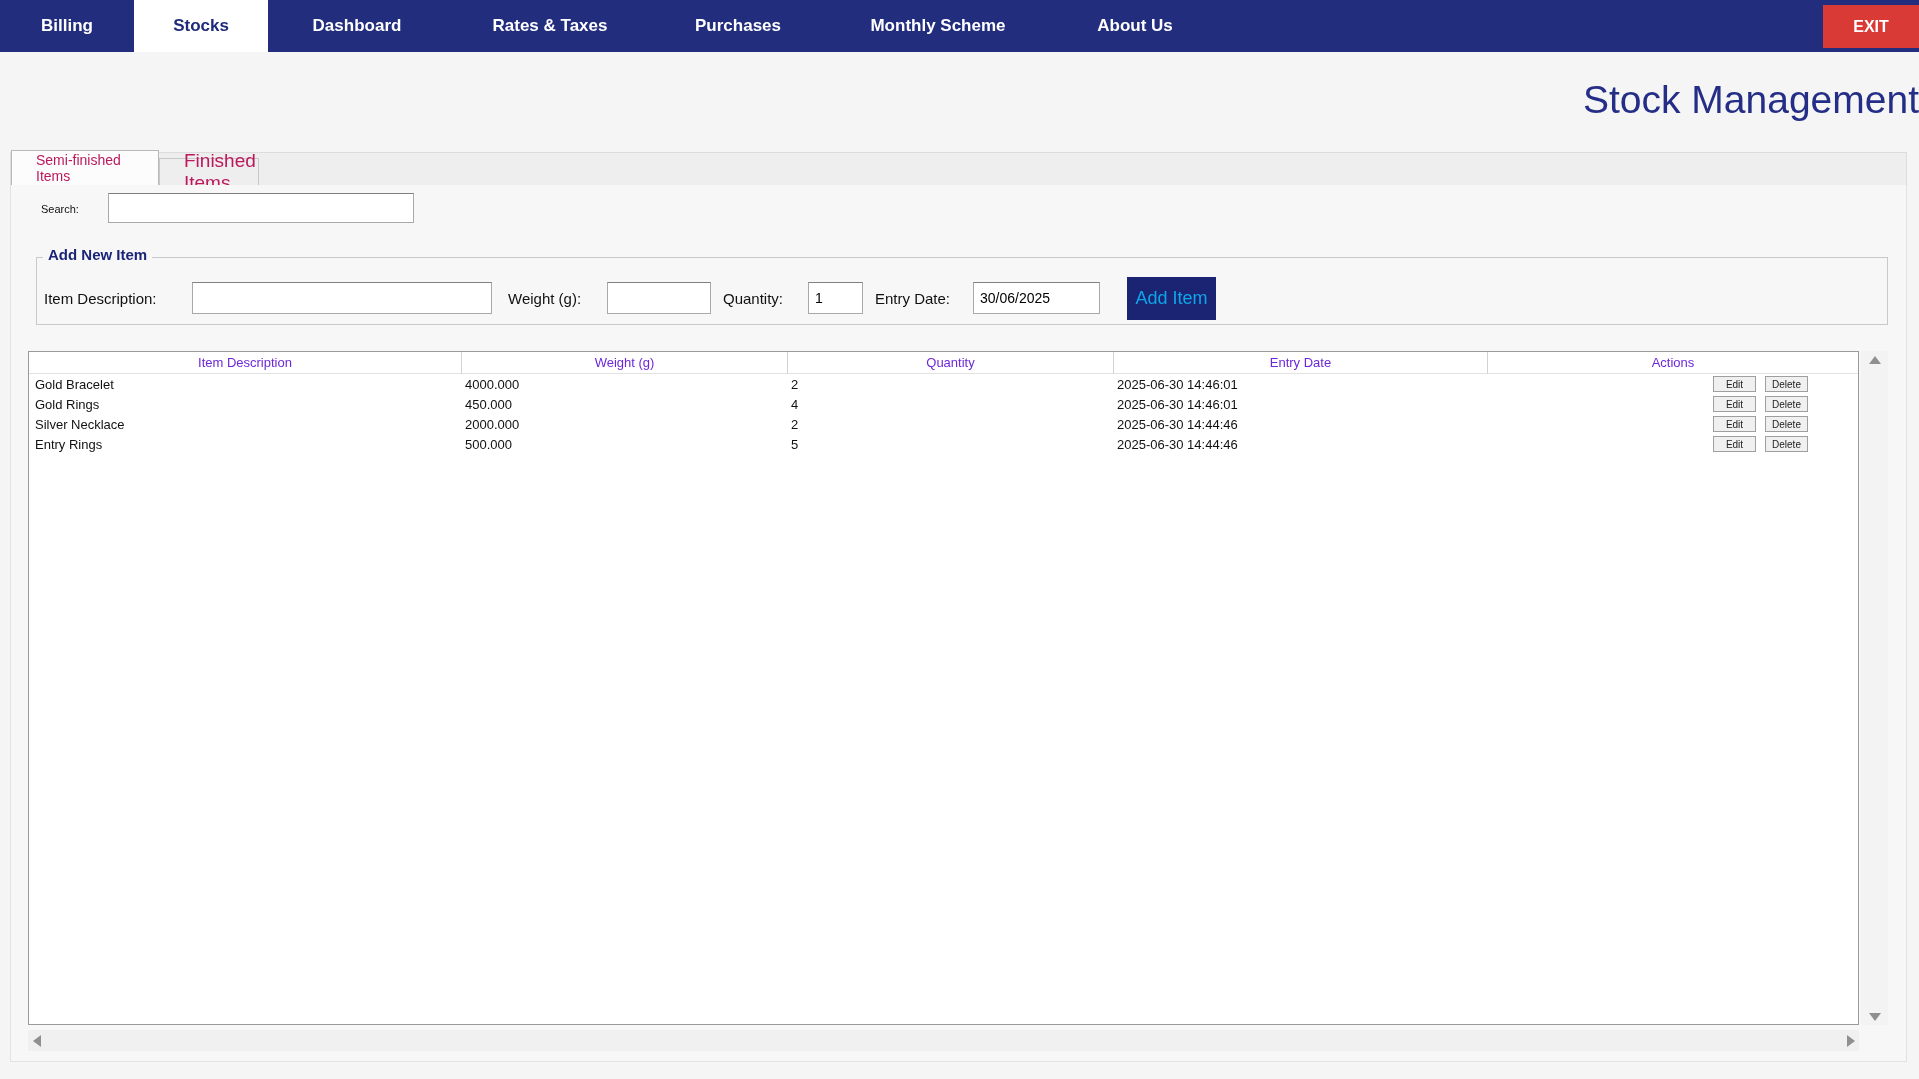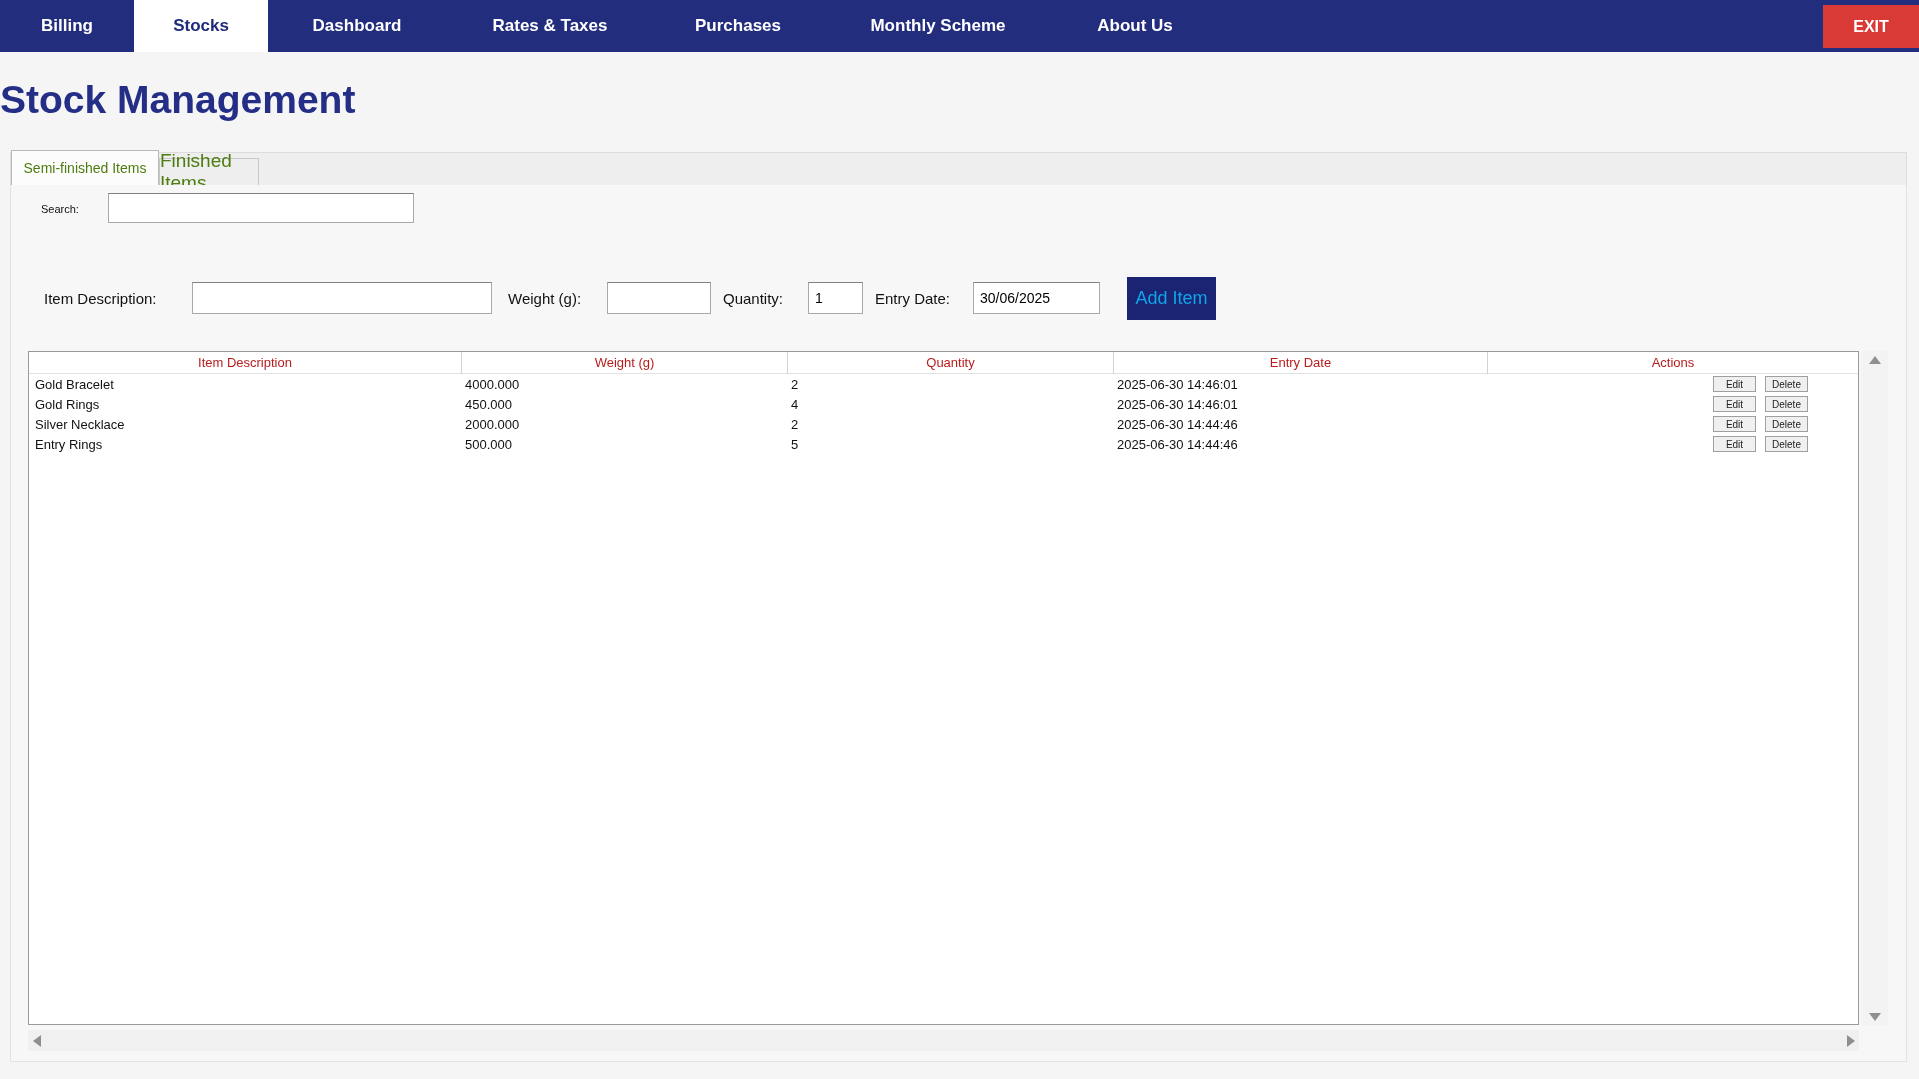--- a/index.html
+++ b/index.html
@@ -14,29 +14,29 @@
               color:#ffffff; font-size:17px; font-weight:bold; cursor:pointer; }
   .nav-item.active { background:#ffffff; color:#1f2a7a; }
   .w1{width:134px}.w2{width:134px}.w3{width:178px}.w4{width:208px}
   .w5{width:168px}.w6{width:232px}.w7{width:162px}
   .exit-btn { position:absolute; right:0; top:5px; width:96px; height:43px;
               background:#d93a36; color:#fff; font-size:16px; font-weight:bold;
               border:none; display:flex; align-items:center; justify-content:center;
               cursor:pointer; }
 
   
-  .page-title { position:absolute; left:0; top:78px; width:1919px; text-align:left;
-                font-size:39px; font-weight:bold; color:#242e86; }
+  .page-title { position:absolute; left:0; top:78px; width:1919px; text-align:right;
+                font-size:39px; font-weight:normal; color:#242e86; }
 
   
   .tabstrip { position:absolute; left:10px; top:152px; width:1897px; height:33px;
               background:#eeeeef; border:1px solid #dcdcdc; border-bottom:none;
               display:flex; align-items:flex-end; }
   .tab { display:flex; align-items:center; justify-content:center; cursor:pointer;
-         color:#4d7c0f; }
+         color:#be185d;padding-left:24px; }
   .tab.active { width:148px; height:35px; margin-top:-2px; background:#fcfcfc;
                 border:1px solid #b9b9b9; border-bottom:none; font-size:14px; }
   .tab.inactive { width:100px; height:27px; background:#eeeeef;
                   border:1px solid #c8c8c8; border-bottom:none; font-size:19px; }
 
   .tabpage { position:absolute; left:10px; top:185px; width:1897px; height:877px;
              background:#f7f7f8; border:1px solid #e2e2e3; border-top:none; }
 
   
   .search-label { position:absolute; left:30px; top:9px; height:30px; line-height:30px;
@@ -59,21 +59,21 @@
   .lbl-weight{left:497px} .in-weight{left:596px; width:104px}
   .lbl-qty{left:712px}  .in-qty{left:797px; width:55px}
   .lbl-date{left:864px} .in-date{left:962px; width:127px}
   .add-btn { position:absolute; left:1116px; top:92px; width:89px; height:43px;
              background:#1b2472; color:#0ea5e9; font-size:18px; border:none;
              cursor:pointer; }
 
   
   .stock-table { position:absolute; left:17px; top:166px; width:1831px; height:674px;
                  background:#fff; border:1px solid #9a9a9a; overflow:hidden; }
-  .thead { display:flex; height:22px; align-items:center; font-size:13px; color:#b91c1c;
+  .thead { display:flex; height:22px; align-items:center; font-size:13px; color:#6d28d9;
            border-bottom:1px solid #e2e2e2; }
   .th { text-align:center; height:22px; line-height:22px; }
   .th + .th { border-left:1px solid #d2d2d2; }
   .c1{width:432px}.c2{width:326px}.c3{width:326px}.c4{width:374px}.c5{width:371px}
   .trow { display:flex; height:20px; align-items:center; font-size:13px; color:#111; }
   .td { overflow:hidden; white-space:nowrap; }
   .td.c1{padding-left:6px}.td.c2,.td.c3,.td.c4{padding-left:4px}
   .td-actions { display:flex; gap:9px; padding-left:226px;align-items:center; }
   .mini-btn { width:43px; height:16px; font-size:10px; color:#222; background:#f0f0f0;
               border:1px solid #9f9f9f; display:flex; align-items:center;
@@ -119,20 +119,23 @@
   <div class="tabstrip">
     <div class="tab active">Semi-finished Items</div>
     <div class="tab inactive">Finished Items</div>
   </div>
 
   <div class="tabpage">
 
     <span class="search-label">Search:</span>
     <input class="search-input" type="text" value="" style="">
 
+    <div class="groupbox">
+      <span class="group-legend">Add New Item</span>
+    </div>
     <span class="flabel lbl-item">Item Description:</span>
     <input class="finput in-item" type="text" value="" style="">
     <span class="flabel lbl-weight">Weight (g):</span>
     <input class="finput in-weight" type="text" value="" style="">
     <span class="flabel lbl-qty">Quantity:</span>
     <input class="finput in-qty" type="text" value="1" style="">
     <span class="flabel lbl-date">Entry Date:</span>
     <input class="finput in-date" type="text" value="30/06/2025" style="">
     <button class="add-btn">Add Item</button>
 

